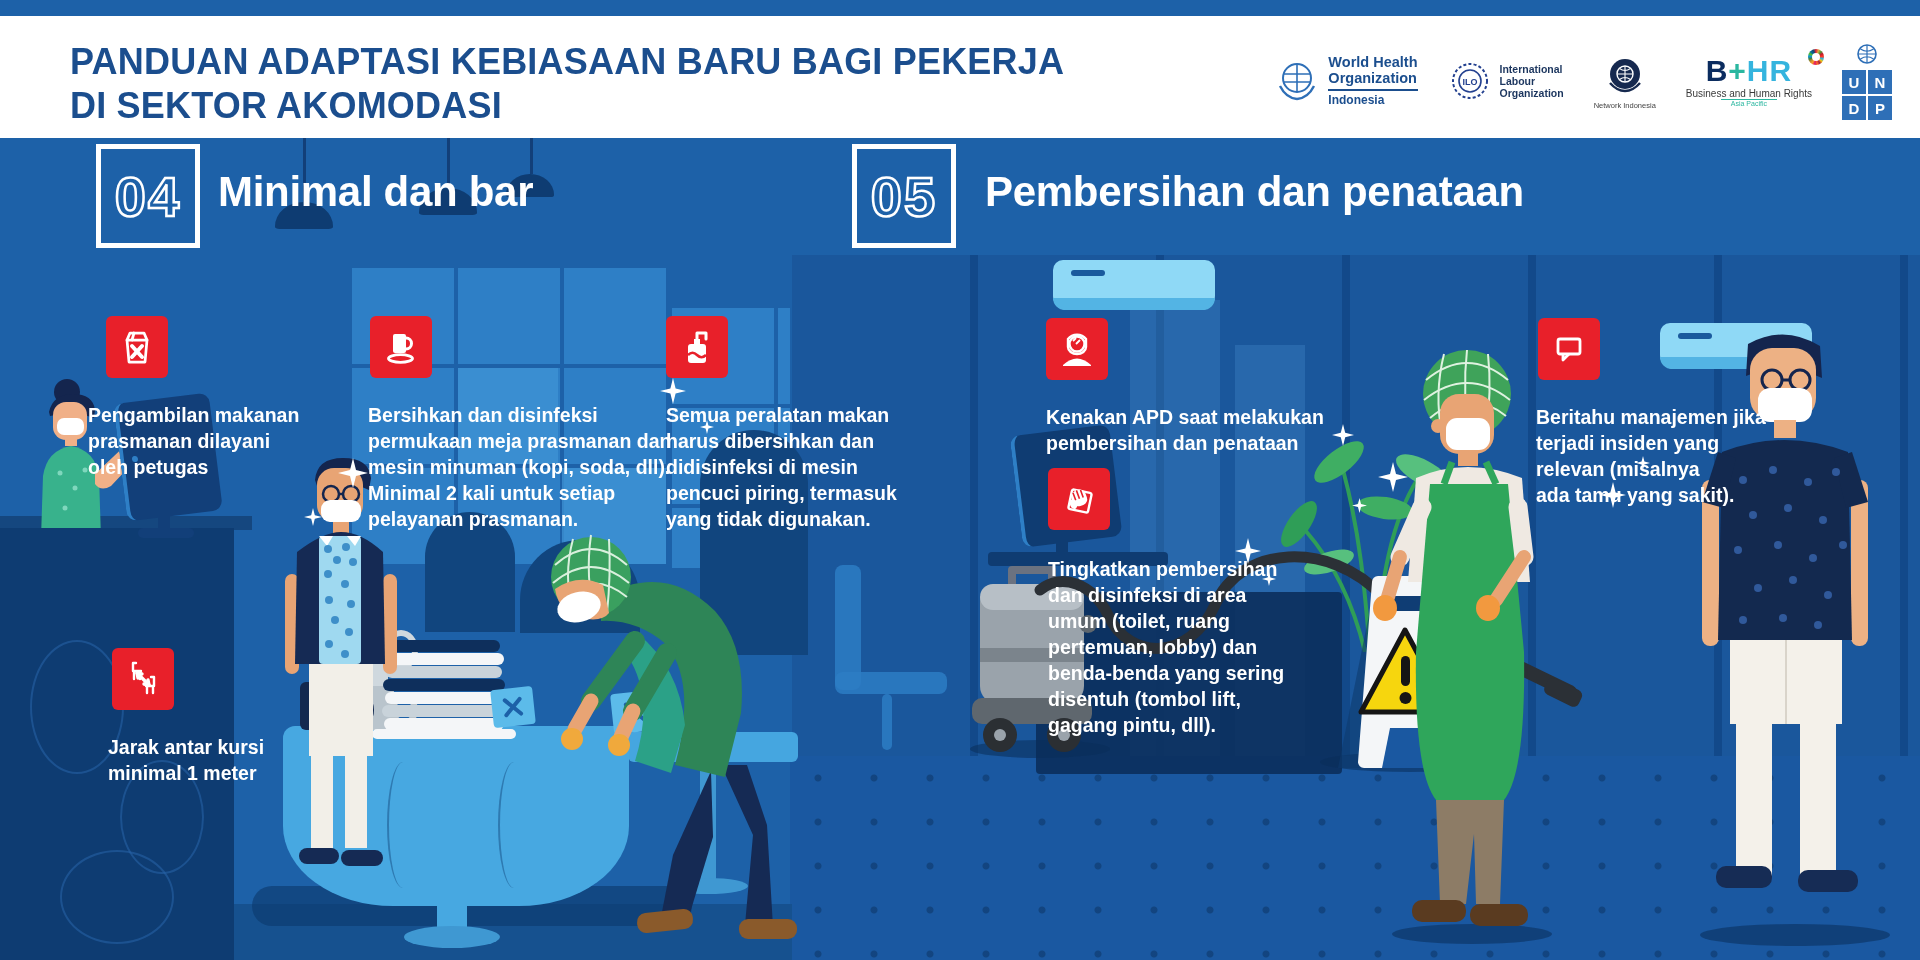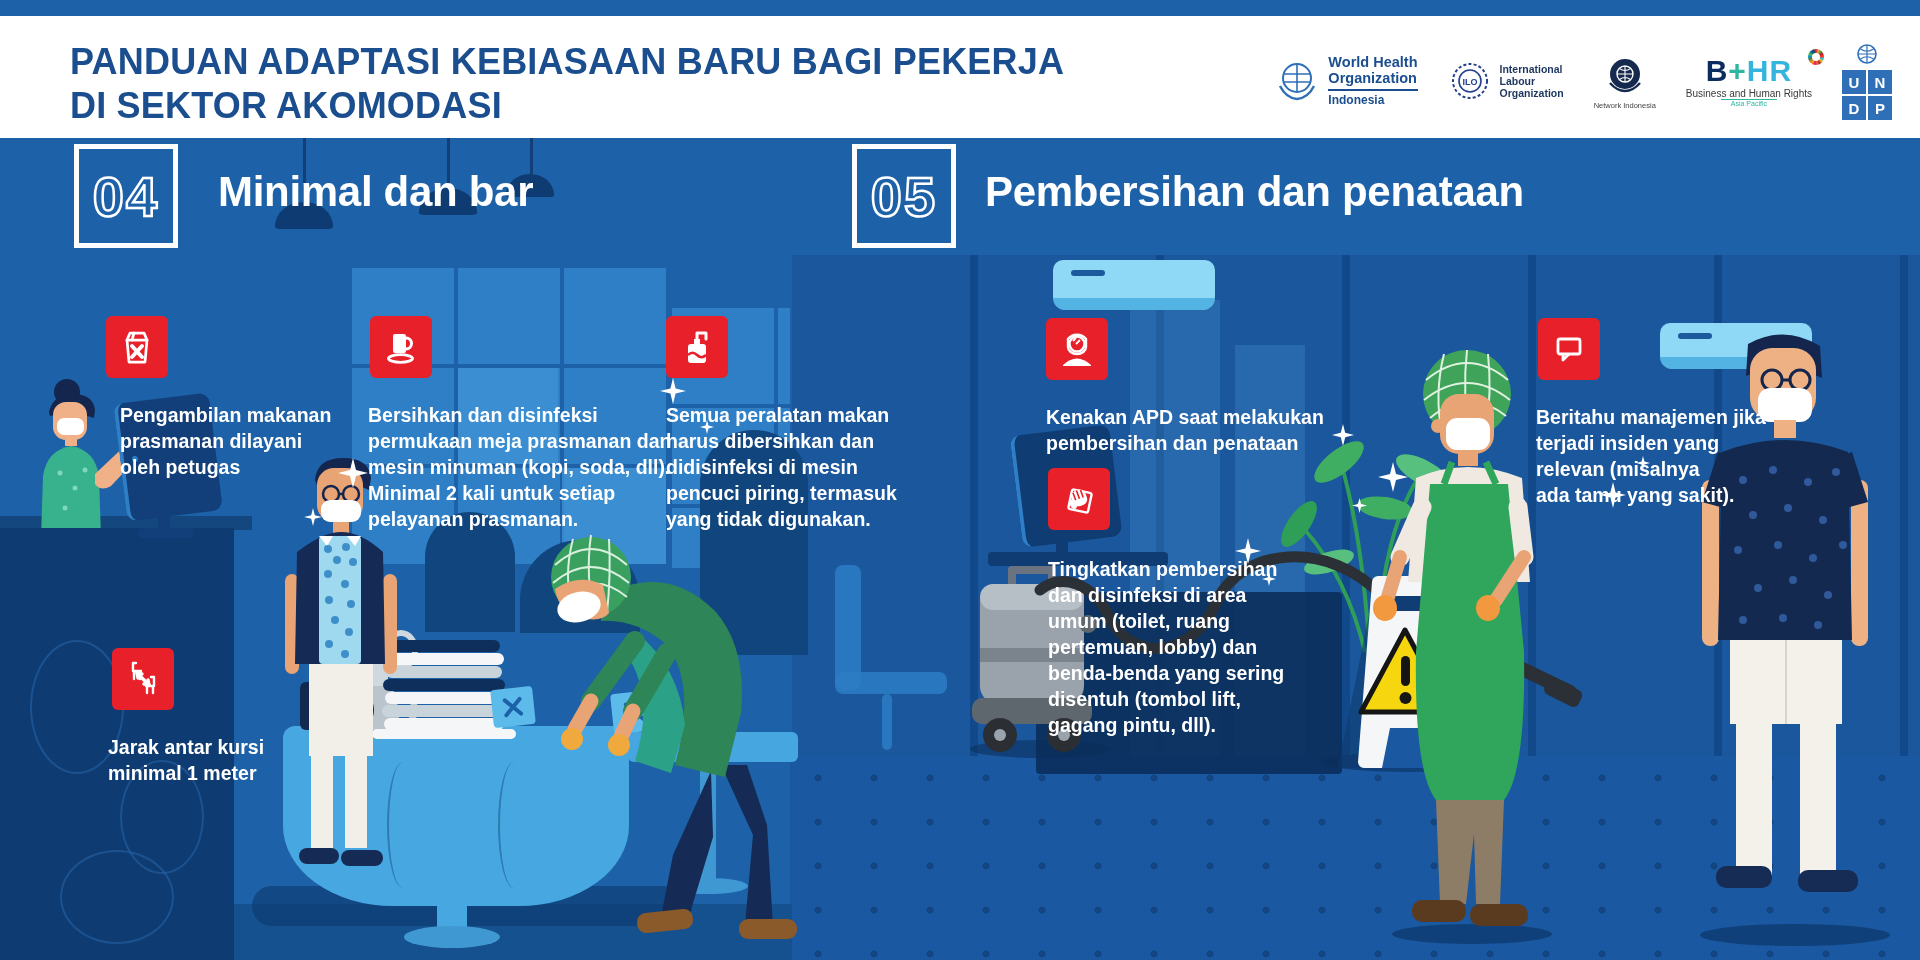--- a/index.html
+++ b/index.html
@@ -380,41 +380,41 @@
   <div class="sp" style="left:660px;top:378px;width:26px;height:26px;"></div>
   <div class="sp" style="left:700px;top:420px;width:14px;height:14px;"></div>
   <div class="sp" style="left:1235px;top:538px;width:26px;height:26px;"></div>
   <div class="sp" style="left:1262px;top:572px;width:14px;height:14px;"></div>
   <div class="sp" style="left:1332px;top:424px;width:22px;height:22px;"></div>
   <div class="sp" style="left:1378px;top:462px;width:30px;height:30px;"></div>
   <div class="sp" style="left:1352px;top:498px;width:15px;height:15px;"></div>
   <div class="sp" style="left:1600px;top:482px;width:26px;height:26px;"></div>
   <div class="sp" style="left:1636px;top:456px;width:14px;height:14px;"></div>
 
-  <div class="badge" style="left:74px;top:144px;">
+  <div class="badge" style="left:96px;top:144px;">
     <svg width="84" height="70" viewBox="0 0 84 70">
       <text x="42" y="55" text-anchor="middle" font-size="56" font-weight="bold" letter-spacing="2" fill="none" stroke="#fff" stroke-width="2.5">04</text>
     </svg>
   </div>
   <div class="sec-title" style="left:218px;top:168px;">Minimal dan bar</div>
 
   <div class="tile" style="left:106px;top:316px;">
     <svg width="40" height="40" viewBox="0 0 40 40">
       <g stroke="#fff" stroke-width="2.75" fill="none" stroke-linecap="round" stroke-linejoin="round">
         <path d="M10 13 l3 -7 h14 l3 7"></path>
           <path d="M10 13 h20 l-2 22 h-16 z"></path>
           <path d="M17 6 l-2 7"></path>
       </g>
       <g stroke="#fff" stroke-width="4" stroke-linecap="round">
           <path d="M15 19 l10 11"></path>
           <path d="M25 19 l-10 11"></path>
         </g>
     </svg>
   </div>
-  <div class="tip-text" style="left:120px;top:402px;">Pengambilan makanan
+  <div class="tip-text" style="left:88px;top:402px;">Pengambilan makanan
 prasmanan dilayani
 oleh petugas</div>
 
   <div class="tile" style="left:370px;top:316px;">
     <svg width="40" height="40" viewBox="0 0 40 40">
       <rect x="12" y="7" width="13" height="19" rx="2" fill="#fff"></rect>
       <path d="M25 11 a5.5 5.5 0 0 1 0 11" stroke="#fff" stroke-width="3" fill="none"></path>
       <ellipse cx="19.5" cy="31.5" rx="12" ry="3.8" stroke="#fff" stroke-width="2.8" fill="none"></ellipse>
     </svg>
   </div>

